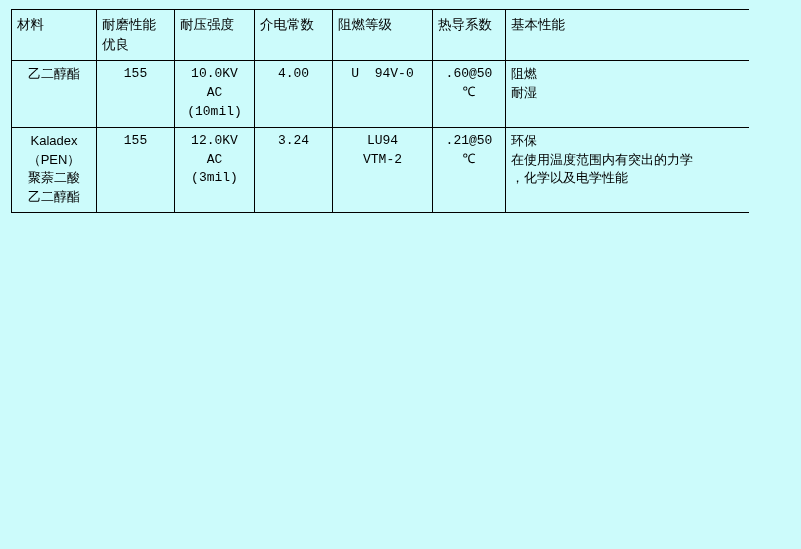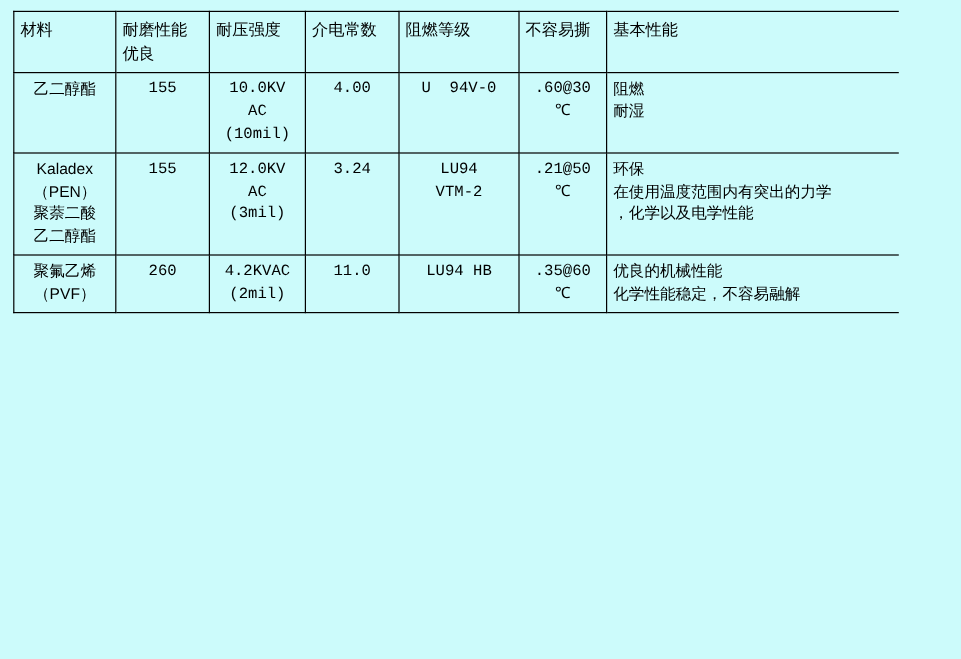--- a/index.html
+++ b/index.html
@@ -66,21 +66,21 @@
         <col class="c5">
         <col class="c6">
     </colgroup>
     <thead>
       <tr>
         <th class="hdr-left">材料</th>
         <th class="hdr-left">耐磨性能优良</th>
         <th class="hdr-left">耐压强度</th>
         <th class="hdr-left">介电常数</th>
         <th class="hdr-left">阻燃等级</th>
-        <th class="hdr-left">不容易撕</th>
+        <th class="hdr-left">热导系数</th>
         <th class="hdr-left">基本性能</th>
       </tr>
     </thead>
     <tbody>
       <tr>
         <td class="ctr cell-lines">
             <div>乙二醇酯</div>
           </td>
         <td class="ctr mono">
             <div>155</div>
@@ -90,21 +90,21 @@
 AC
 (10mil)</div>
           </td>
         <td class="ctr mono">
             <div>4.00</div>
           </td>
         <td class="ctr mono cell-lines">
             <div>U  94V-0</div>
           </td>
         <td class="ctr mono cell-lines">
-            <div>.60@30
+            <div>.60@50
 ℃</div>
           </td>
         <td class="lft cell-lines">
             <div>阻燃
 耐湿</div>
           </td>
       </tr>
       <tr>
         <td class="ctr cell-lines">
             <div>Kaladex
@@ -130,42 +130,15 @@
         <td class="ctr mono cell-lines">
             <div>.21@50
 ℃</div>
           </td>
         <td class="lft cell-lines">
             <div>环保
 在使用温度范围内有突出的力学
 ，化学以及电学性能</div>
           </td>
       </tr>
-      <tr>
-        <td class="ctr cell-lines">
-            <div>聚氟乙烯
-（PVF）</div>
-          </td>
-        <td class="ctr mono">
-            <div>260</div>
-          </td>
-        <td class="ctr mono cell-lines">
-            <div>4.2KVAC
-(2mil)</div>
-          </td>
-        <td class="ctr mono">
-            <div>11.0</div>
-          </td>
-        <td class="ctr mono cell-lines">
-            <div>LU94 HB</div>
-          </td>
-        <td class="ctr mono cell-lines">
-            <div>.35@60
-℃</div>
-          </td>
-        <td class="lft cell-lines">
-            <div>优良的机械性能
-化学性能稳定，不容易融解</div>
-          </td>
-      </tr>
     </tbody>
   </table>
 </div>
 
 </body></html>

